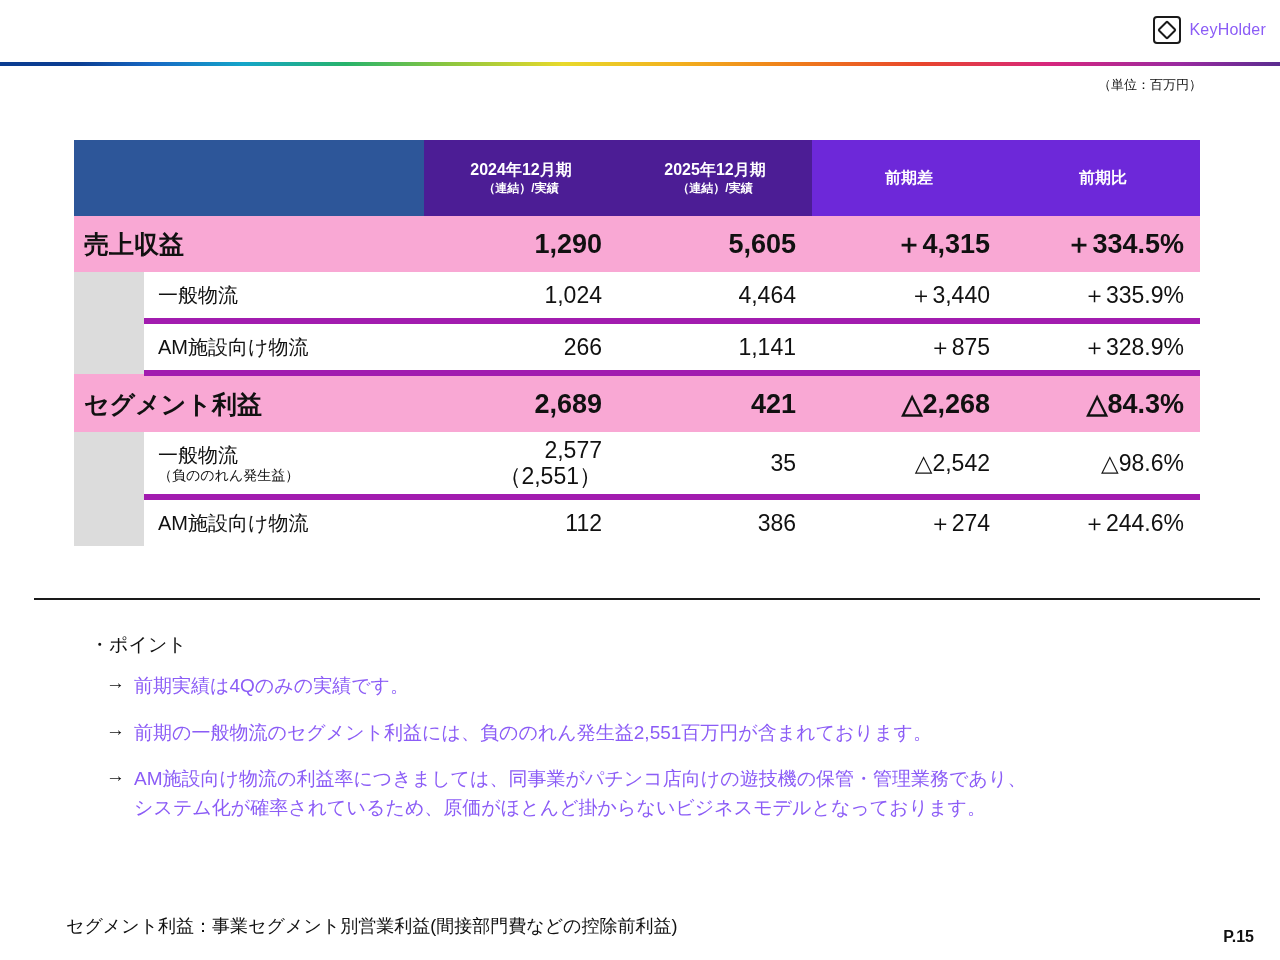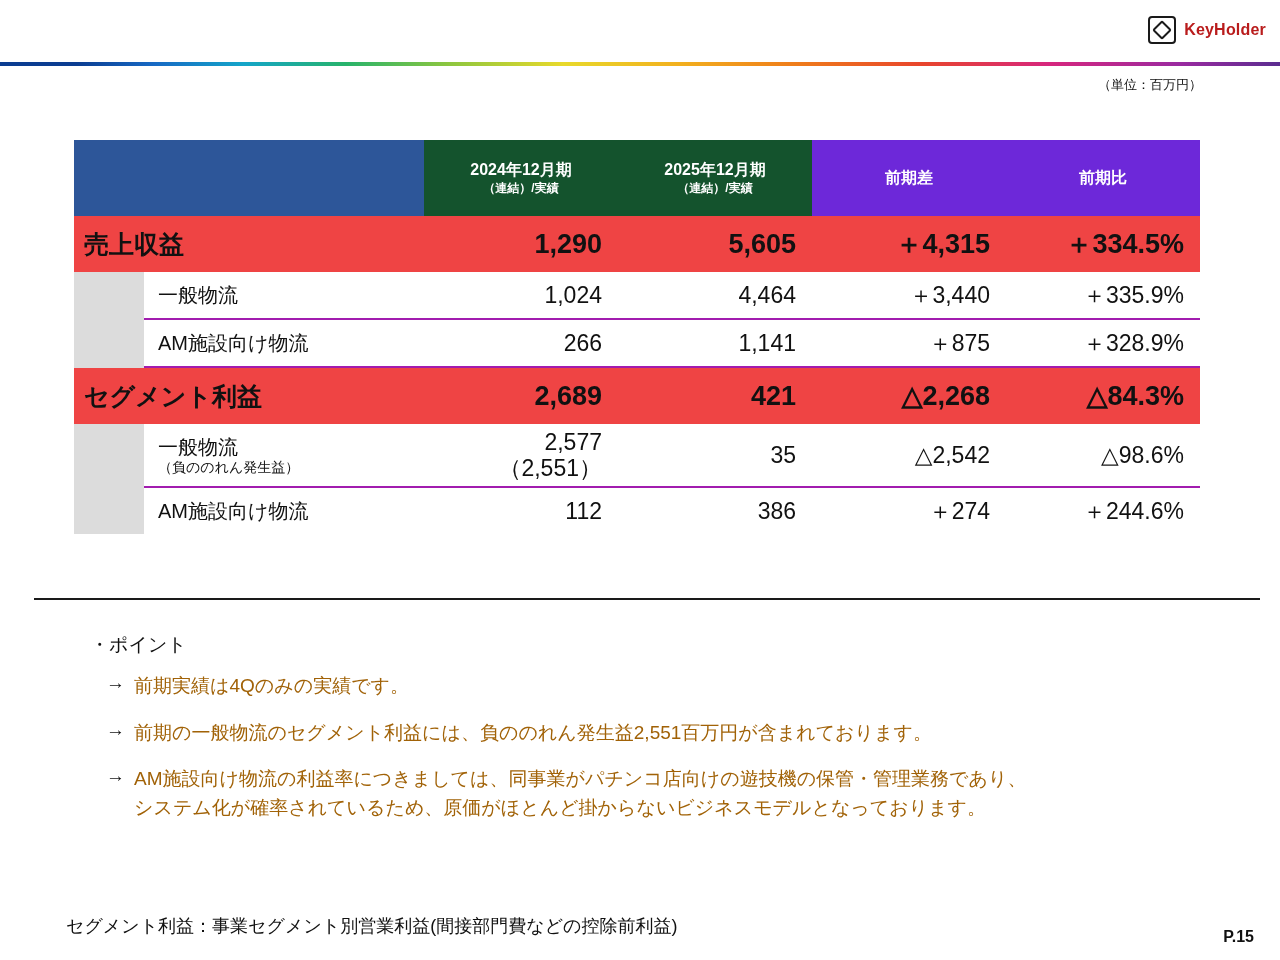--- a/index.html
+++ b/index.html
@@ -62,23 +62,23 @@
     position: absolute;
     left: 5px; top: 5px;
     width: 14px; height: 14px;
     border: 2px solid #1a1a1a;
     box-sizing: border-box;
     transform: rotate(45deg);
     border-radius: 2px;
   }
   .logo-text {
     font-size: 16px;
-    font-weight: bold;
+    font-weight: normal;
     letter-spacing: 0.2px;
-    color: #b91c1c;
+    color: #8b5cf6;
   }
 
   
   .rainbow {
     position: absolute;
     left: 0; top: 62px;
     width: 1280px; height: 4px;
     background: linear-gradient(to right,
       #0b3d91 0%, #0b3d91 6%,
       #1769c4 12%,
@@ -130,21 +130,21 @@
 
   
   .hdr-blank-left {
     background: #2d5699;
     height: 76px;
   }
   .hdr-blank-left2 {
     background: #2d5699;
   }
   .hdr-dark {
-    background: #14532d;
+    background: #4c1d95;
     color: #ffffff;
     text-align: center;
     font-size: 16px;
     font-weight: bold;
     line-height: 1.3;
     border-left: 2px solid #ffffff;
   }
   .hdr-dark .l2 {
     font-size: 12px;
     font-weight: bold;
@@ -153,42 +153,42 @@
     background: #6d28d9;
     color: #ffffff;
     text-align: center;
     font-size: 16px;
     font-weight: bold;
     border-left: 2px solid #ffffff;
   }
 
   
   tr.major td {
-    background: #ef4444;
+    background: #f9a8d4;
     height: 56px;
   }
   tr.major td.label {
     font-size: 25px;
     font-weight: bold;
     padding-left: 10px;
     color: #111;
   }
   tr.major td.num {
     font-size: 27px;
     font-weight: bold;
     text-align: right;
     padding-right: 16px;
     color: #111;
   }
 
   
   tr.sub td {
     background: #ffffff;
     height: 46px;
-    border-bottom: 2px solid #a21caf;
+    border-bottom: 6px solid #a21caf;
   }
   tr.sub td.gutter {
     background: #dcdcdc;
     border-bottom: 1px solid #dcdcdc;
   }
   tr.sub td.label {
     font-size: 20px;
     padding-left: 14px;
     color: #111;
   }
@@ -241,21 +241,21 @@
   .point-arrow {
     width: 44px;
     flex: 0 0 44px;
     font-size: 19px;
     color: #111;
     padding-left: 16px;
     box-sizing: border-box;
   }
   .point-text {
     font-size: 19px;
-    color: #a16207;
+    color: #8b5cf6;
     line-height: 1.5;
   }
   .point-text .l2 { display: block; }
 
   
   .footnote {
     position: absolute;
     left: 66px;
     bottom: 22px;
     font-size: 18px;

